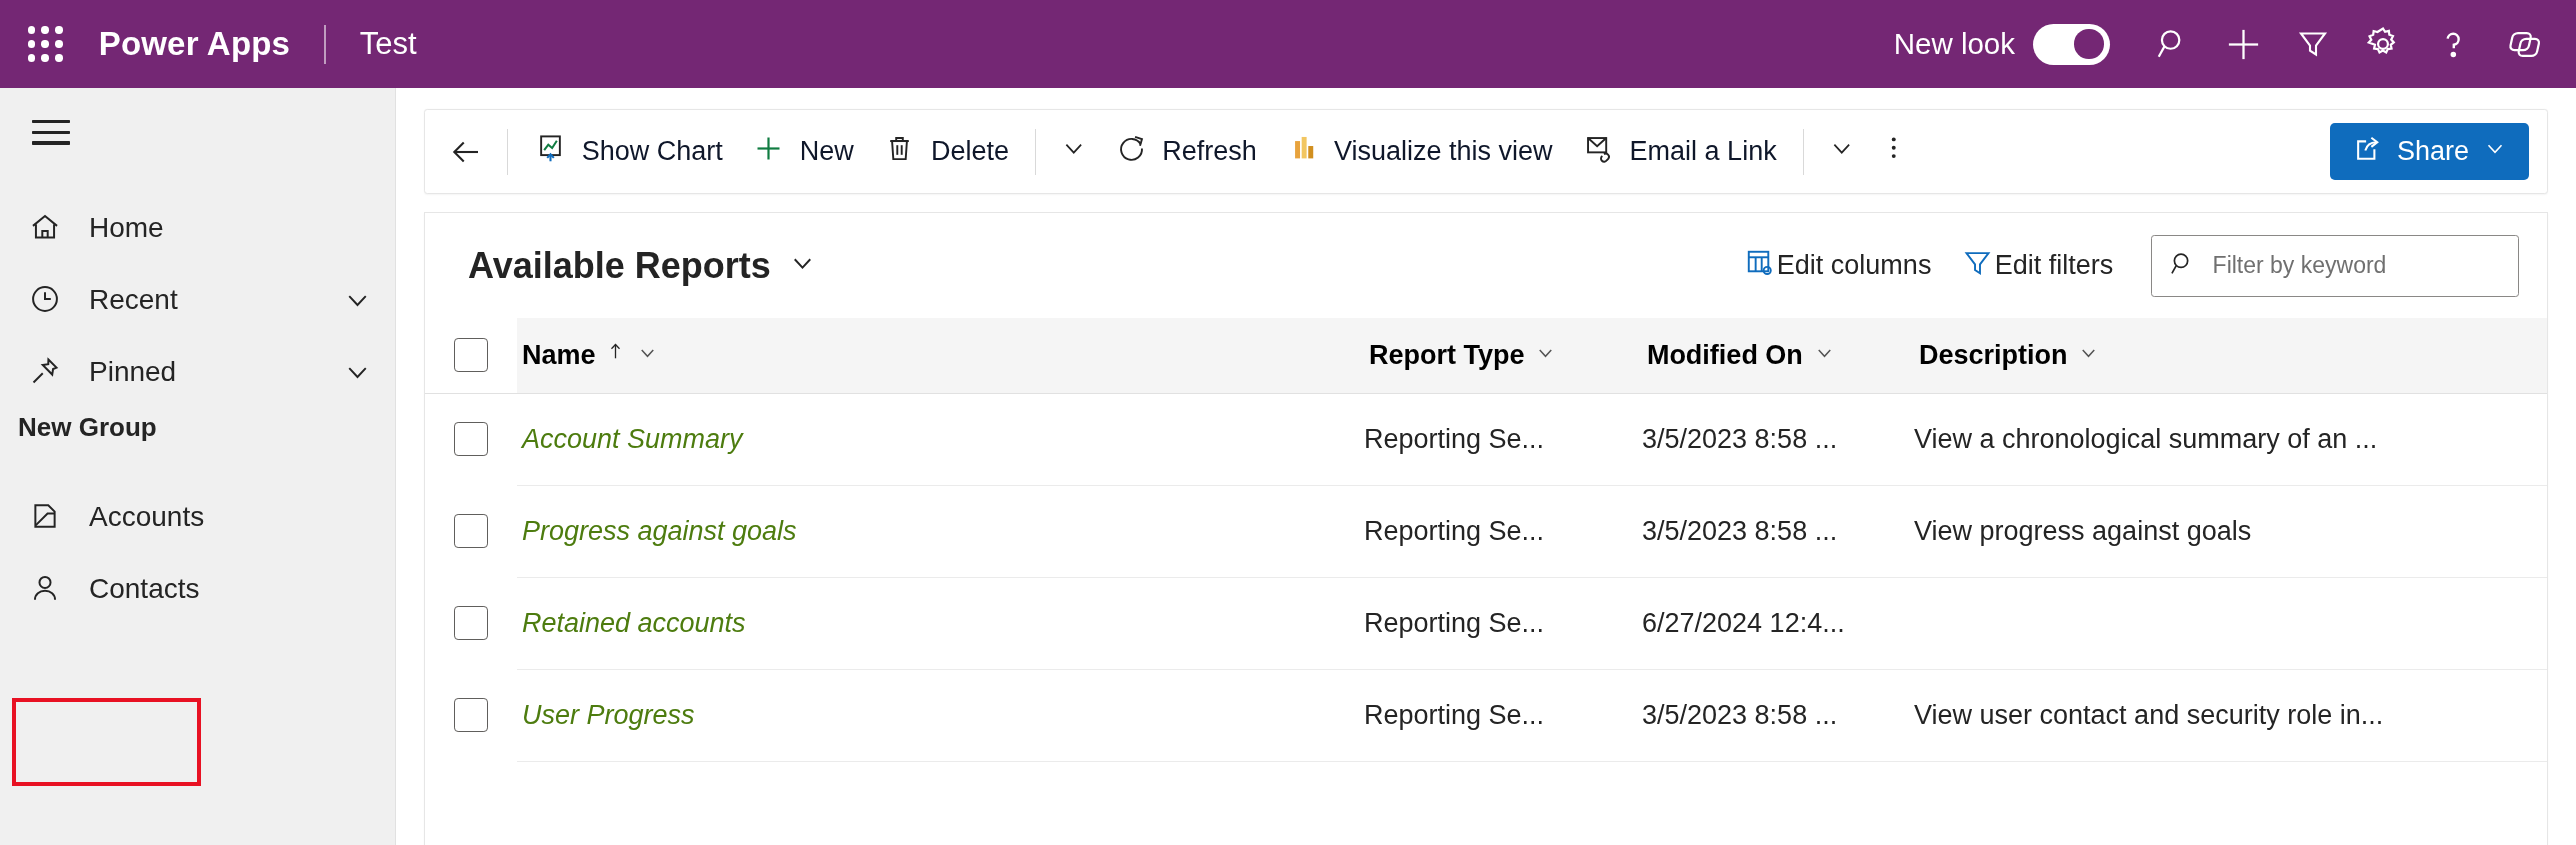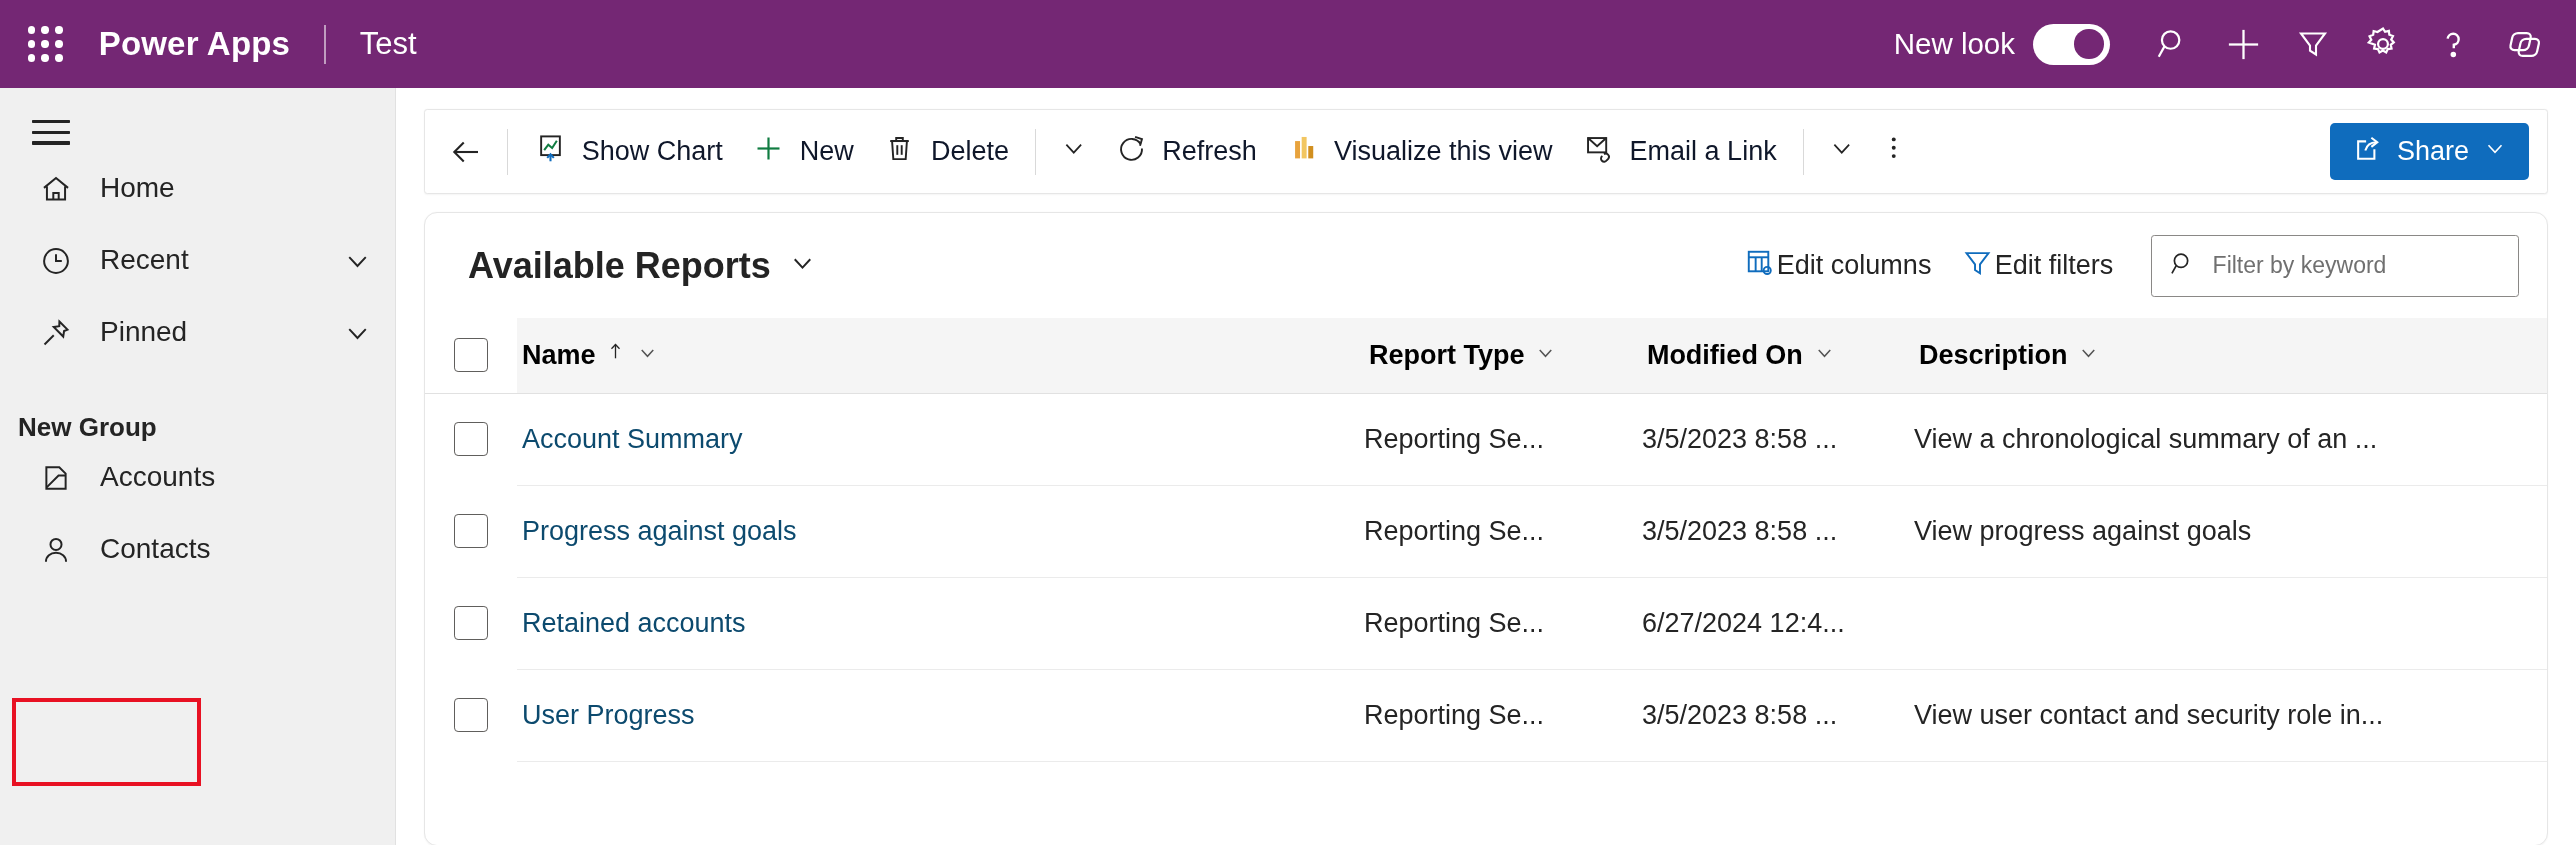--- a/index.html
+++ b/index.html
@@ -74,22 +74,22 @@
   }
   .hamburger {
     width: 79px; height: 79px; margin-left: 11.5px;
     display: flex; align-items: center; justify-content: center; cursor: pointer;
     border-radius: 3.3px;
   }
   .ham-lines { width: 38px; }
   .ham-lines i { display:block; height: 3.3px; background: #242424; margin: 7.4px 0; border-radius: 0.8px; }
 
   .nav-item {
-    height: 72px; display: flex; align-items: flex-start;
-    padding-left: 39px; padding-right: 21px;
+    height: 72px; display: flex; align-items: flex-end;
+    padding-left: 28px; padding-right: 21px;
     cursor: pointer; position: relative;
     color: #242424;
   }
   .nav-item .nav-ico { width: 43px; flex: 0 0 43px; display:flex; align-items:center; justify-content:flex-start; }
   .nav-item .nav-label { font-size: 28px; font-weight: 400; margin-left: 18px; white-space: nowrap; }
   .nav-item .nav-chev { margin-left: auto; display: flex; align-items: center; }
 
   .nav-item.selected { background: #ffffff; }
   .nav-item.selected::before {
     content: ""; position: absolute; left: 0; top: 13px; bottom: 13px;
@@ -133,21 +133,21 @@
   .share-btn {
     display: flex; align-items: center; gap: 13px;
     background: #0f6cbd; color: #fff; border: none; border-radius: 4.9px;
     height: 57px; padding: 0 21px; font-size: 27px; cursor: pointer;
     font-family: "Liberation Sans", sans-serif; white-space: nowrap; margin-left: 28px;
   }
 
   
   .panel {
     margin-top: 18px; flex: 1 1 auto; min-height: 0;
-    border: 0.8px solid #e6e6e6; border-radius: 13px; background: #fff;
+    border: 0.8px solid #e6e6e6; border-radius: 0; background: #fff;
     display: flex; flex-direction: column; overflow: hidden;
     box-shadow: 0 0.8px 1.6px rgba(0,0,0,.045);
   }
   .panel-head {
     height: 105px; flex: 0 0 105px;
     display: flex; align-items: center; padding: 0 28px 0 43px;
   }
   .view-title {
     display: flex; align-items: center; gap: 16.4px; cursor: pointer;
     font-size: 36px; font-weight: 600; color: #242424; white-space: nowrap;
@@ -188,21 +188,21 @@
   .th-inner { display: flex; align-items: center; gap: 9.8px; cursor: pointer; padding-left: 4.9px; white-space: nowrap; }
   .th-chk { background: #ffffff !important; }
 
   .tbl tbody td {
     height: 92px; border-bottom: 0.8px solid #ebebeb;
     font-size: 27px; color: #242424; padding: 0;
     vertical-align: middle; overflow: hidden; white-space: nowrap;
   }
   .tbl tbody tr td:first-child { border-bottom-color: transparent; }
   .cell-pad { padding-left: 4.9px; }
-  .rowlink { color: #0c4a6e; cursor: pointer; padding-left: 4.9px; }
+  .rowlink { color: #4d7c0f; cursor: pointer; padding-left: 4.9px; font-style: italic; }
 
   .chkcell { display: flex; align-items: center; justify-content: center; }
   .chkbox {
     width: 34px; height: 34px; border: 1.6px solid #605e5c; border-radius: 4.1px;
     background: #fff; cursor: pointer; display:block;
   }
   .chkbox.hdr { border-color: #605e5c; }
 </style>
 </head>
 <body>

